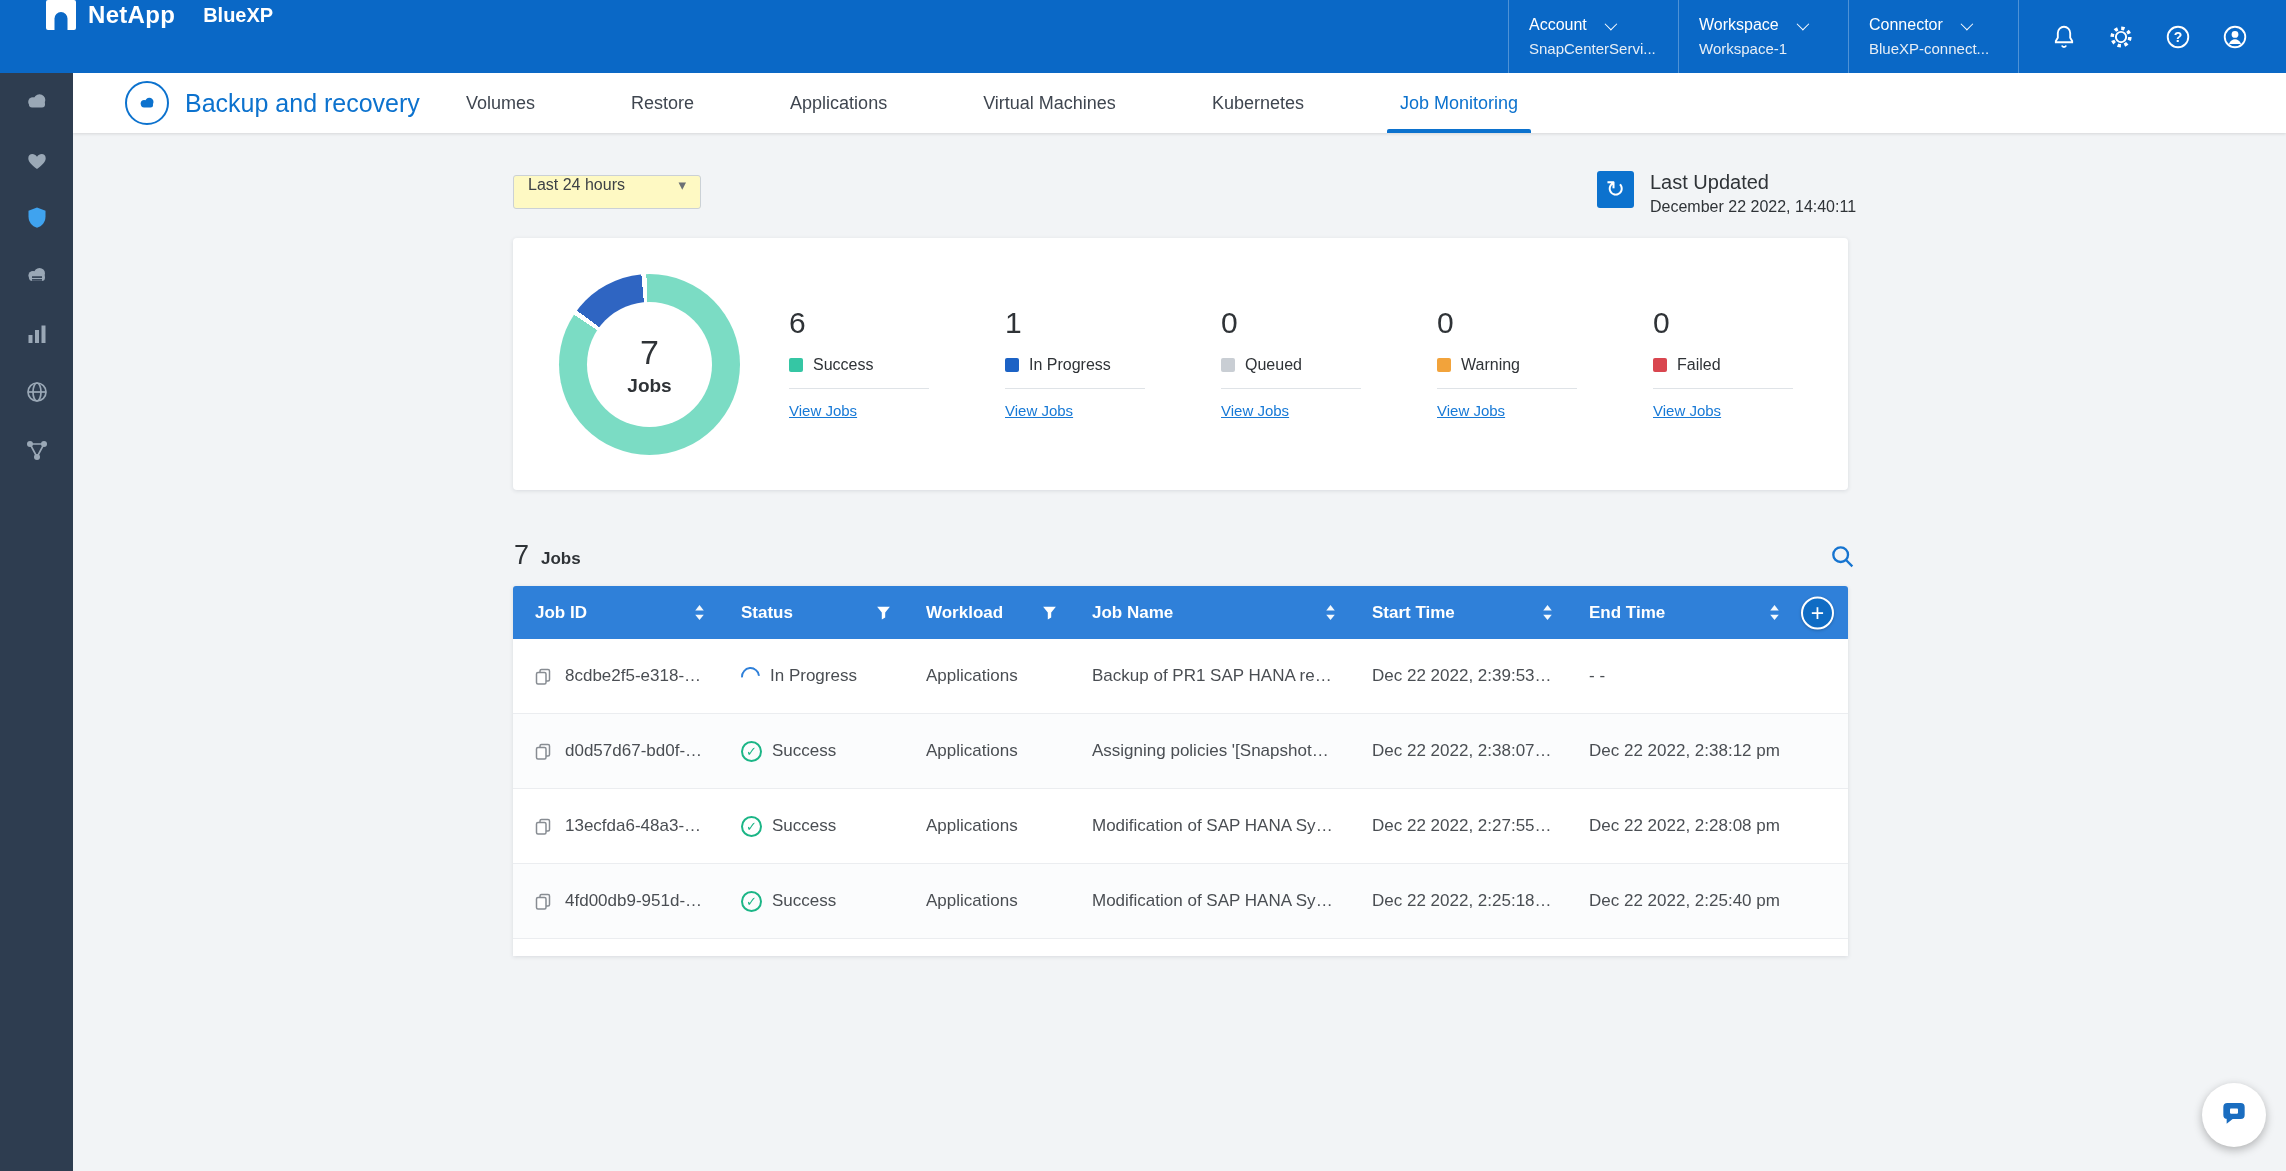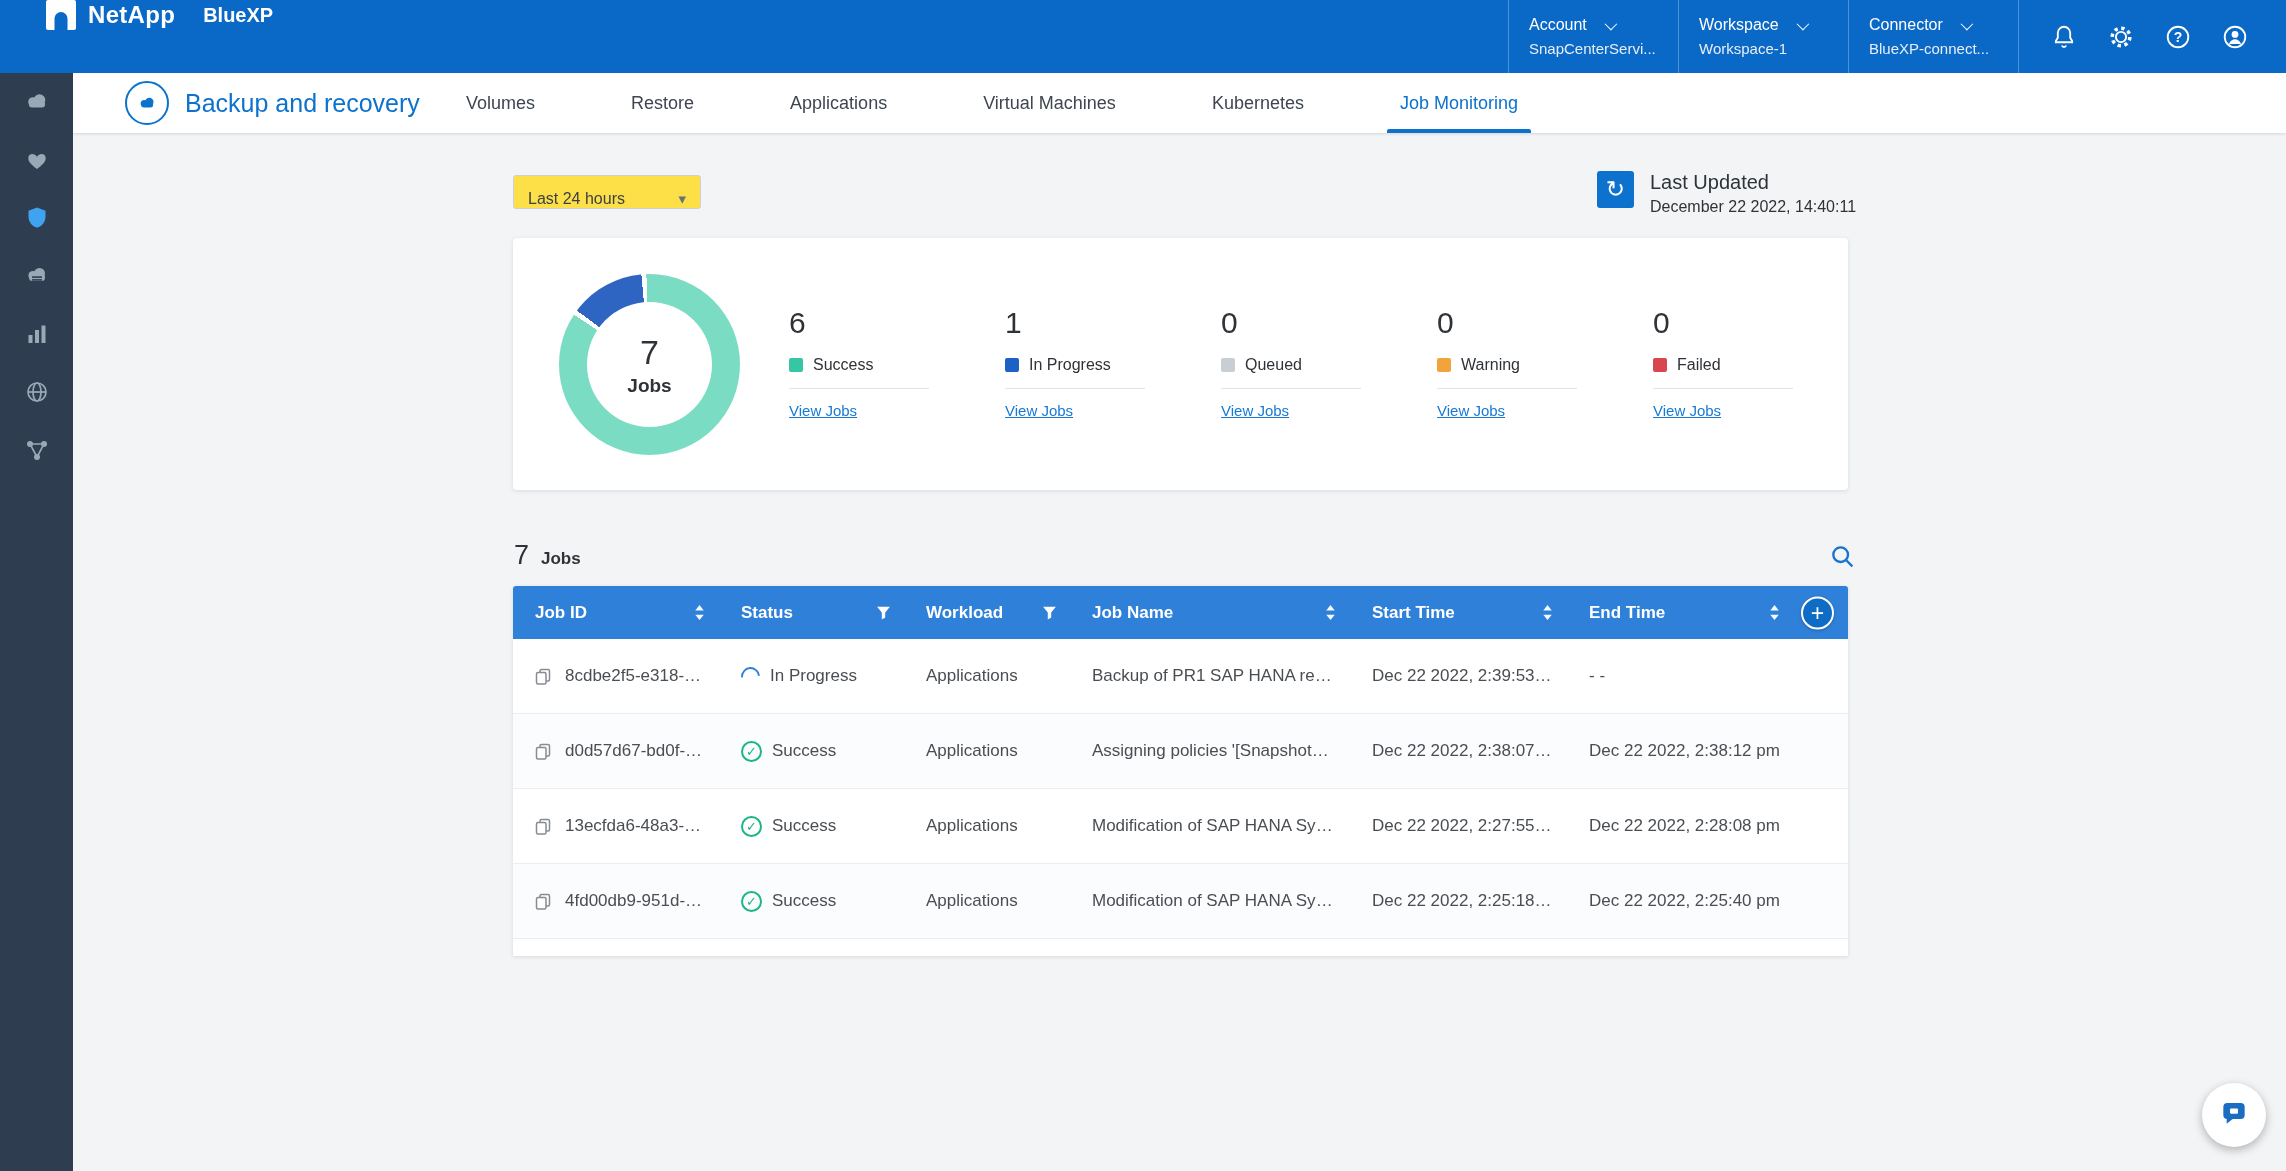--- a/index.html
+++ b/index.html
@@ -45,22 +45,22 @@
   .page-title { font-size:25px; color:var(--title-blue,#0c72ce); }
   .tabs { position:absolute; left:364px; top:0; height:100%; display:flex;gap:38px; }
   .tab { padding:0 29px; display:flex; align-items:center; font-size:18px; color:#3f4650; cursor:pointer; position:relative; }
   .tab.active { color:var(--title-blue,#0c72ce); }
   .tab.active::after { content:""; position:absolute; left:16px; right:16px; bottom:0; height:4px;
     background:var(--title-blue,#0c72ce); border-radius:2px 2px 0 0; }
 
   
   .main { position:absolute; left:73px; top:133px; right:0; bottom:0; background:var(--page-bg,#f2f4f6); }
 
-  .time-select { position:absolute; left:440px; top:42px; width:188px; height:34px; background:#fde047;
-    border:1px solid #cbd1d6; border-radius:3px; display:flex; align-items:flex-end; padding:0 14px;
+  .time-select { position:absolute; left:440px; top:42px; width:188px; height:34px; background:#fef9c3;
+    border:1px solid #cbd1d6; border-radius:3px; display:flex; align-items:flex-start; padding:0 14px;
     font-size:16px; color:#3d4146; cursor:pointer; }
   .ts-caret { margin-left:auto; color:#6b7075; font-size:15px; }
 
   .updated { position:absolute; left:1524px; top:38px; display:flex; gap:16px; align-items:flex-start; }
   .refresh-btn { width:37px; height:37px; background:var(--title-blue,#0c72ce); border:none; border-radius:3px;
     color:#fff; font-size:23px; line-height:1; display:flex; align-items:center; justify-content:center; cursor:pointer; }
   .updated-label { font-size:20px; color:#2f3337; margin-bottom:4px; }
   .updated-value { font-size:16px; color:#2f3337; }
 
   .summary-card { position:absolute; left:440px; top:105px; width:1335px; height:252px; background:#fff;

